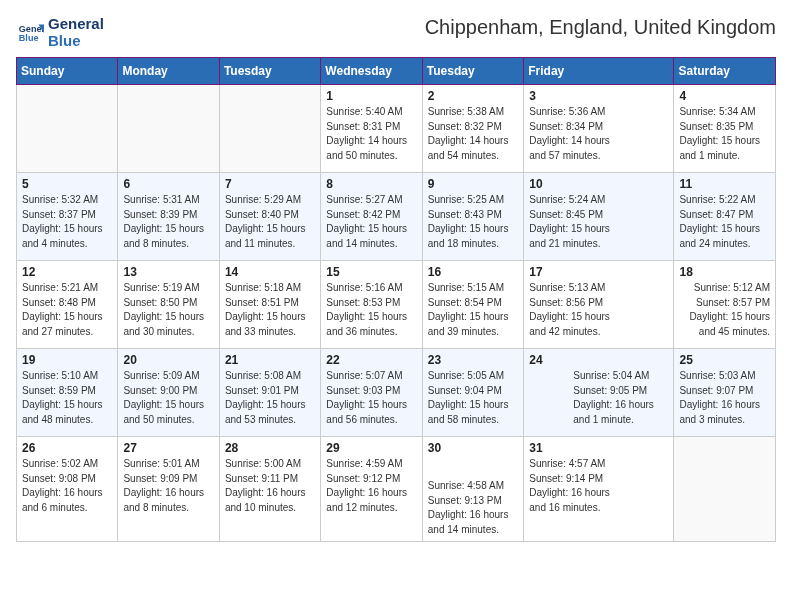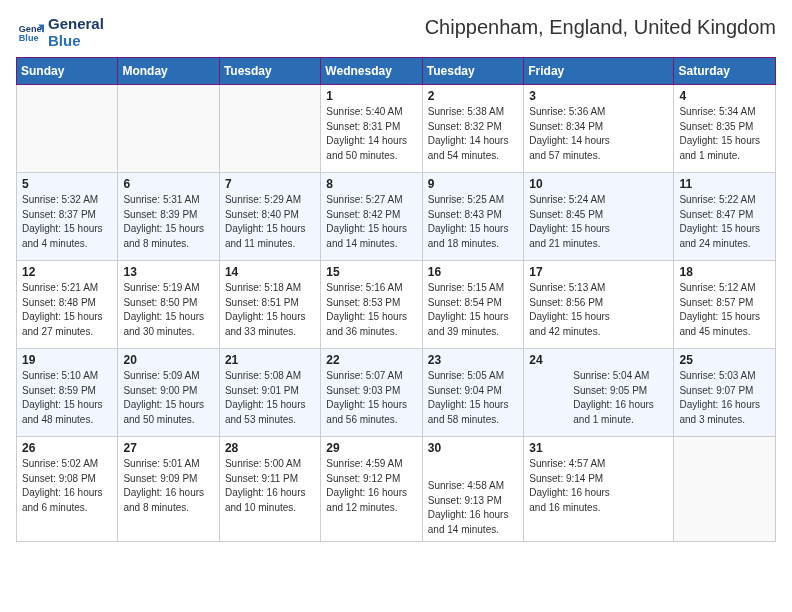--- a/index.html
+++ b/index.html
@@ -239,21 +239,21 @@
         </td>
         <td>
           <span class="day-number">17</span>
           <div class="day-info" style="white-space: pre-line;">Sunrise: 5:13 AM
 Sunset: 8:56 PM
 Daylight: 15 hours
 and 42 minutes.</div>
         </td>
         <td>
           <span class="day-number">18</span>
-          <div class="day-info" style="white-space: pre-line;">Sunrise: 5:12 AM
+          <div class="day-info" style="white-space: pre-line; text-align: right;">Sunrise: 5:12 AM
 Sunset: 8:57 PM
 Daylight: 15 hours
 and 45 minutes.</div>
         </td>
       </tr>
       <tr>
         <td>
           <span class="day-number">19</span>
           <div class="day-info" style="white-space: pre-line;">Sunrise: 5:10 AM
 Sunset: 8:59 PM

